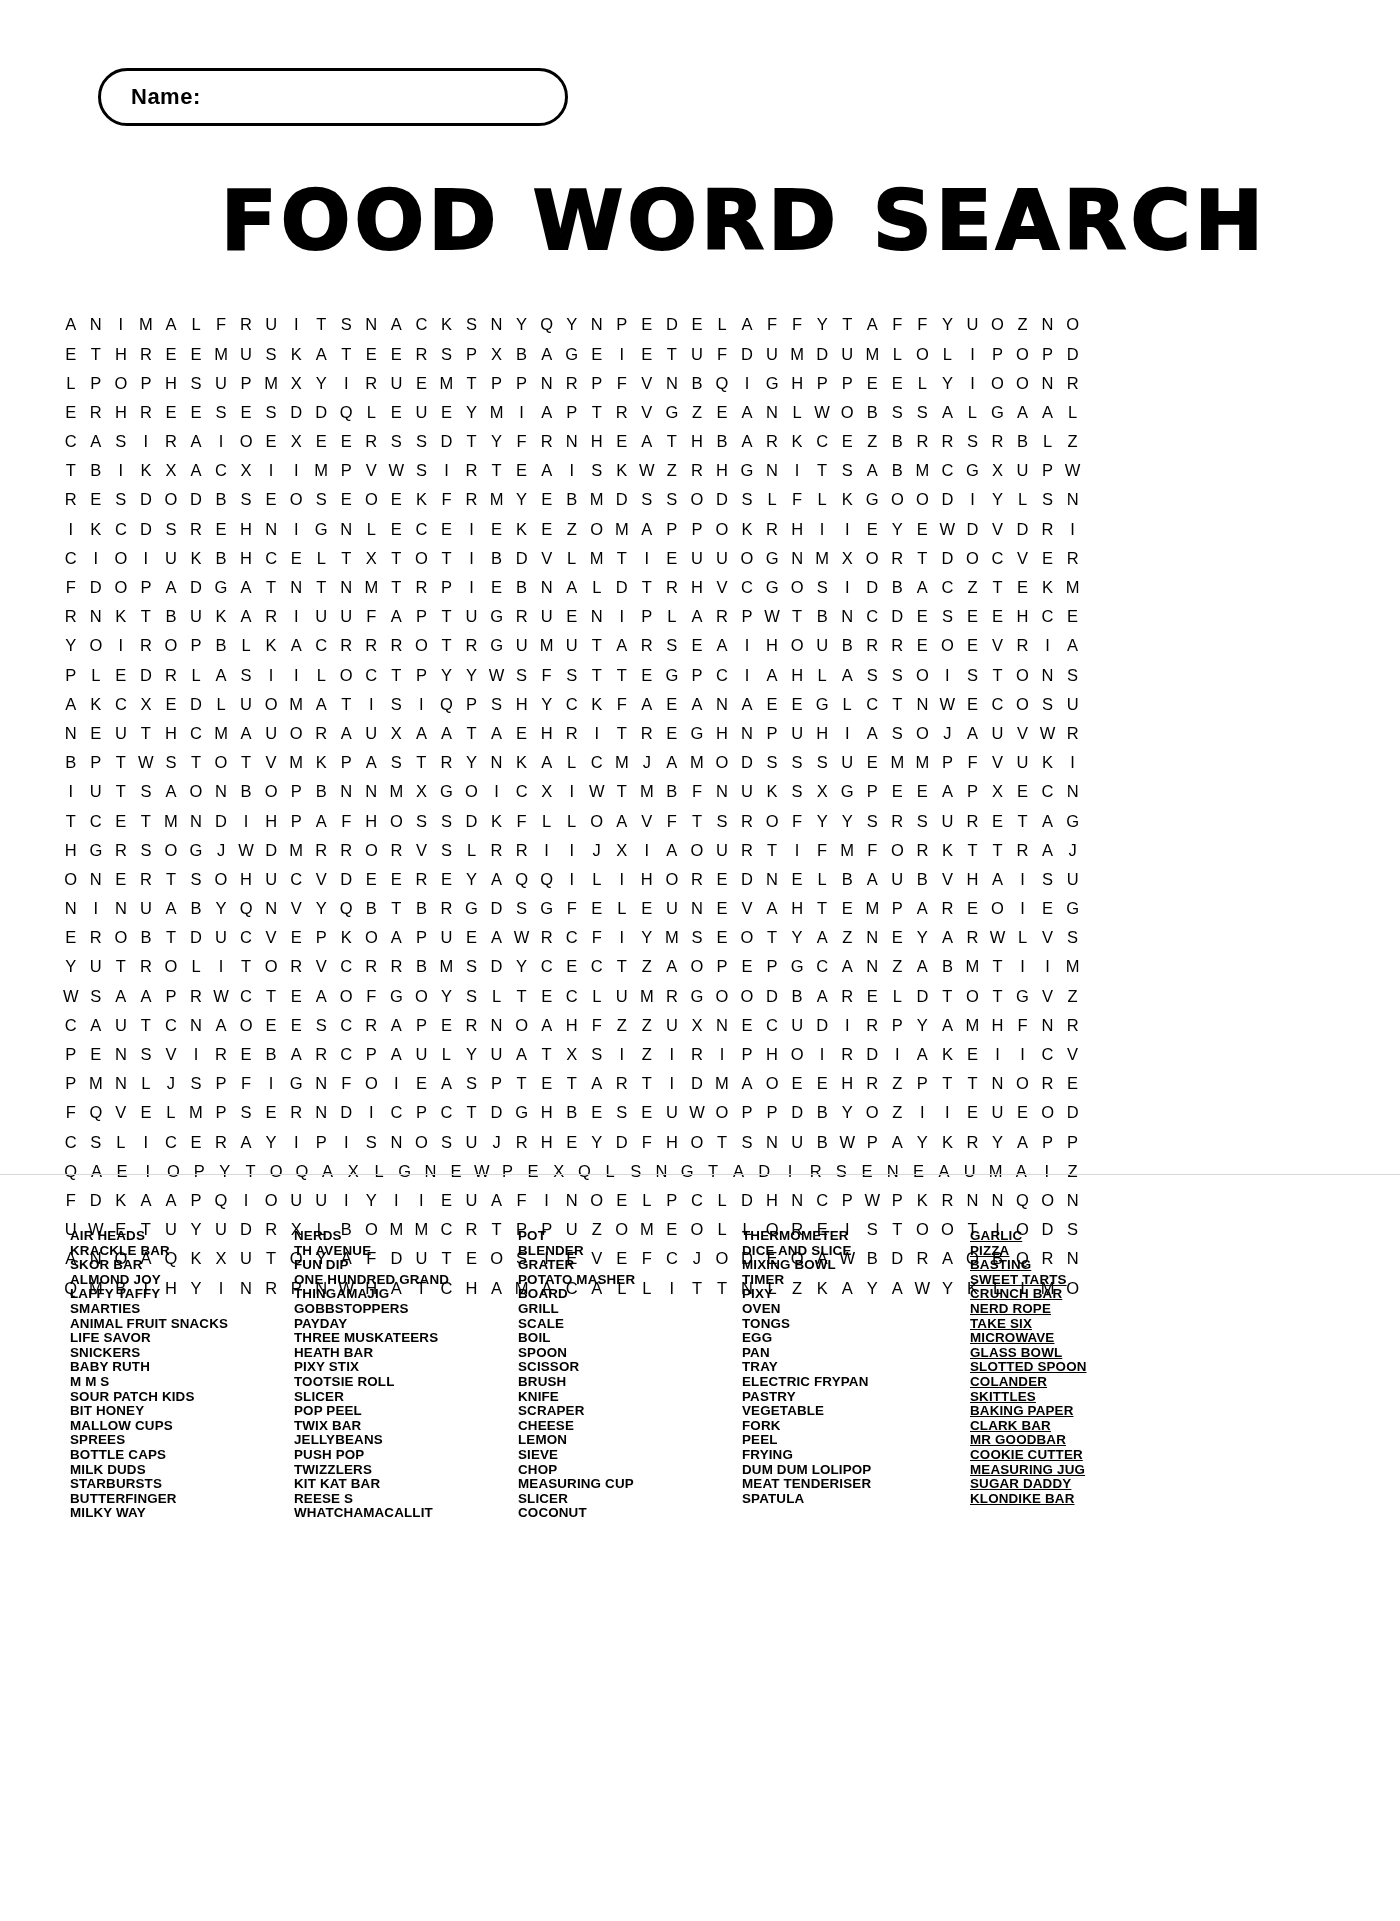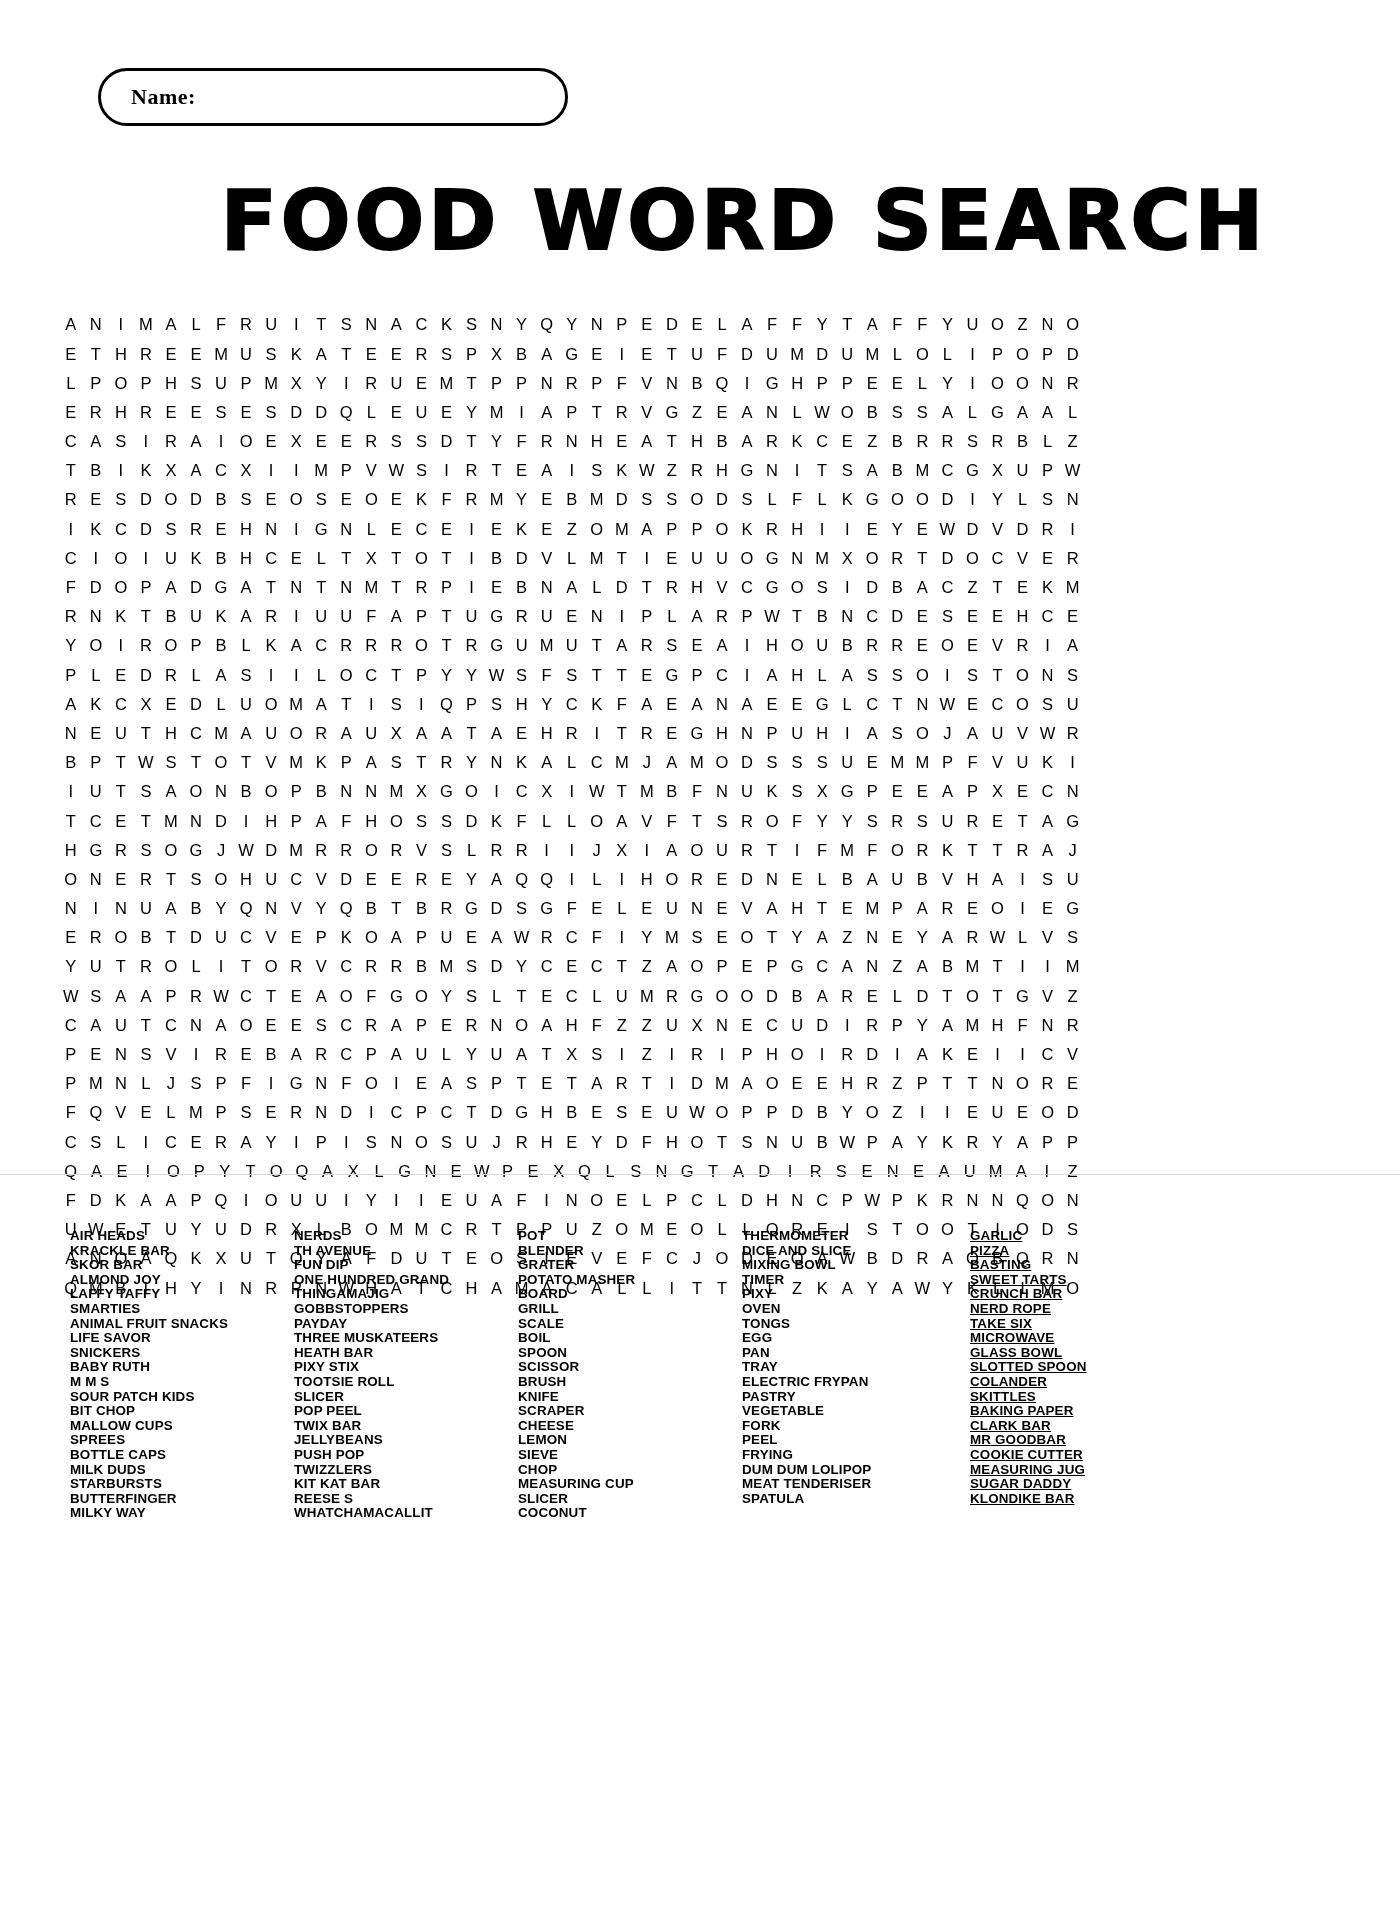--- a/index.html
+++ b/index.html
@@ -16,21 +16,20 @@
     overflow: hidden;
   }
 
   
   .fields {
     position: absolute;
     top: 68px;
     left: 0;
     width: 1140px;
     height: 60px;
-    font-family: Liberation Serif, serif;
   }
   .field-pill {
     position: absolute;
     border: 3px solid #000;
     border-radius: 32px;
     height: 58px;
     box-sizing: border-box;
     display: flex;
     align-items: center;
   }
@@ -1607,21 +1606,21 @@
       <div class="word-item">SKOR BAR</div>
       <div class="word-item">ALMOND JOY</div>
       <div class="word-item">LAFFY TAFFY</div>
       <div class="word-item">SMARTIES</div>
       <div class="word-item">ANIMAL FRUIT SNACKS</div>
       <div class="word-item">LIFE SAVOR</div>
       <div class="word-item">SNICKERS</div>
       <div class="word-item">BABY RUTH</div>
       <div class="word-item">M M S</div>
       <div class="word-item">SOUR PATCH KIDS</div>
-      <div class="word-item">BIT CHOP</div>
+      <div class="word-item">BIT HONEY</div>
       <div class="word-item">MALLOW CUPS</div>
       <div class="word-item">SPREES</div>
       <div class="word-item">BOTTLE CAPS</div>
       <div class="word-item">MILK DUDS</div>
       <div class="word-item">STARBURSTS</div>
       <div class="word-item">BUTTERFINGER</div>
       <div class="word-item">MILKY WAY</div>
     </div>
     <div class="word-col col-2">
       <div class="word-item">NERDS</div>

